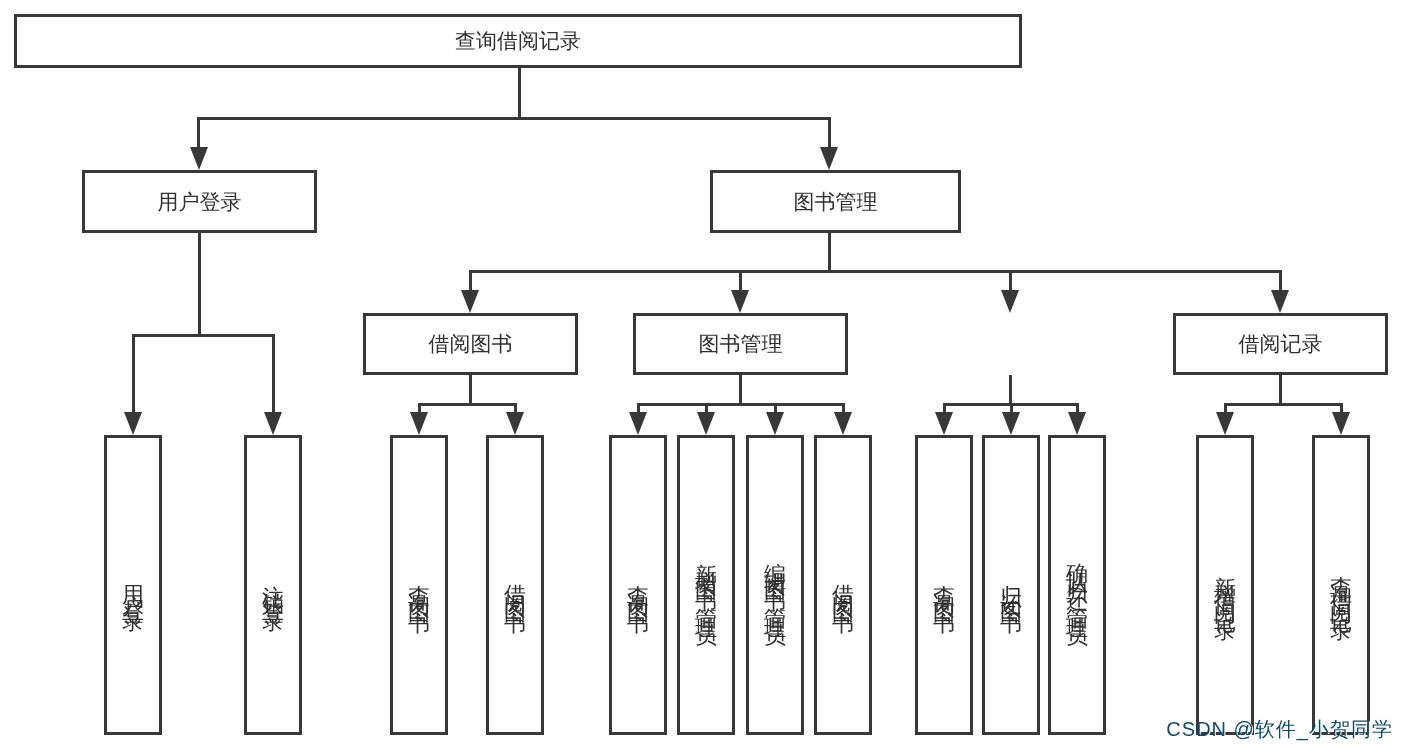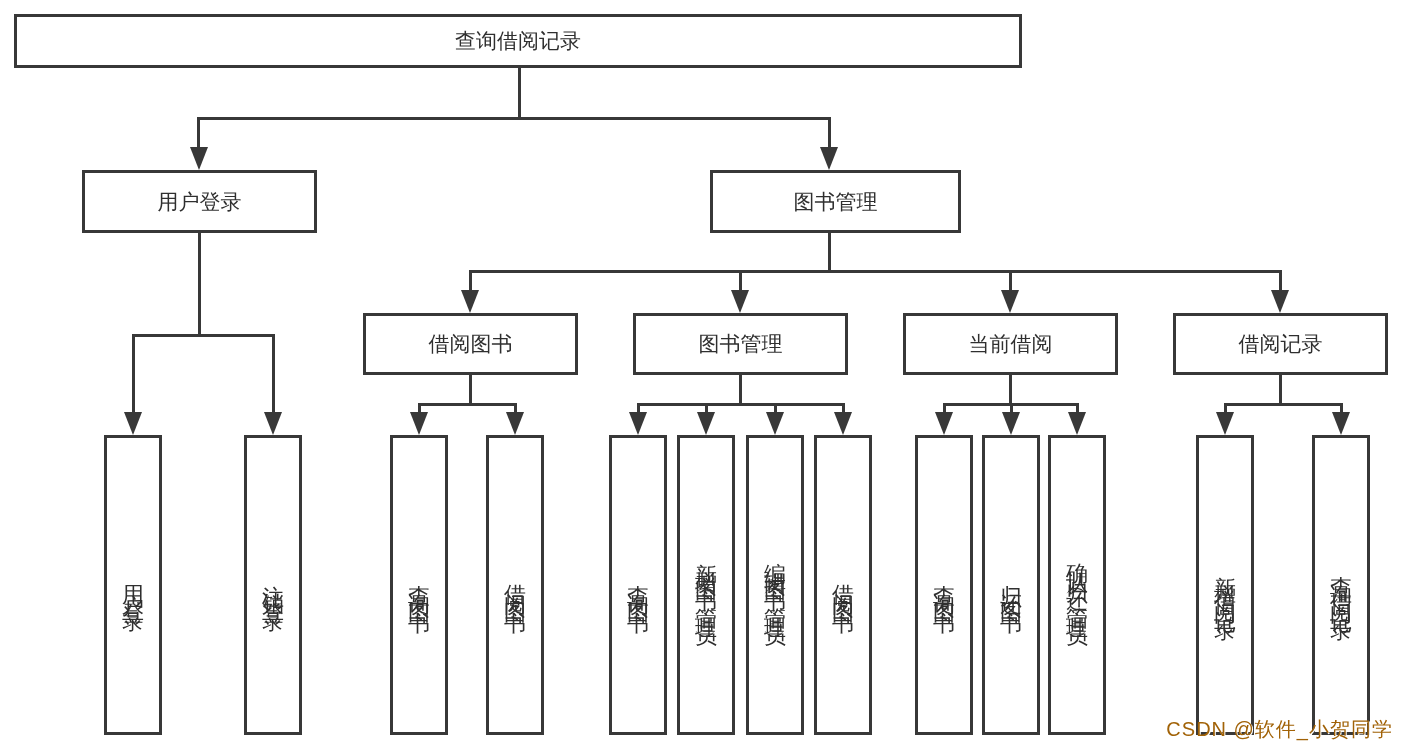--- a/index.html
+++ b/index.html
@@ -19,21 +19,21 @@
   .vl,.hl{position:absolute;background:#383838;z-index:1;}
   .vl{width:3px;}
   .hl{height:3px;}
   .ar{
     position:absolute;width:0;height:0;z-index:1;
     border-left:9px solid transparent;border-right:9px solid transparent;
     border-top:23px solid #383838;
   }
   .watermark{
     position:absolute;right:12px;bottom:4px;z-index:5;
-    font-size:20px;color:#a16207;letter-spacing:1px;
+    font-size:20px;color:#0c4a6e;letter-spacing:1px;
     text-shadow:1px 1px 0 #ffffff;
   }
 </style>
 </head>
 <body>
 
 <div class="canvas">
 
   <div class="vl" style="left:518px;top:68px;height:50px"></div>
   <div class="hl" style="left:197px;top:117px;width:634px"></div>
@@ -104,23 +104,20 @@
   <div class="box" style="left:710px;top:170px;width:251px;height:63px">
     <span>图书管理</span>
   </div>
 
   <div class="box" style="left:363px;top:313px;width:215px;height:62px">
     <span>借阅图书</span>
   </div>
   <div class="box" style="left:633px;top:313px;width:215px;height:62px">
     <span>图书管理</span>
   </div>
-  <div class="box" style="left:903px;top:313px;width:215px;height:62px">
-    <span>当前借阅</span>
-  </div>
   <div class="box" style="left:1173px;top:313px;width:215px;height:62px">
     <span>借阅记录</span>
   </div>
 
   <div class="box" style="left:104px;top:435px;width:58px;height:300px">
     <span class="vtext">用户登录</span>
   </div>
   <div class="box" style="left:244px;top:435px;width:58px;height:300px">
     <span class="vtext">注销登录</span>
   </div>

